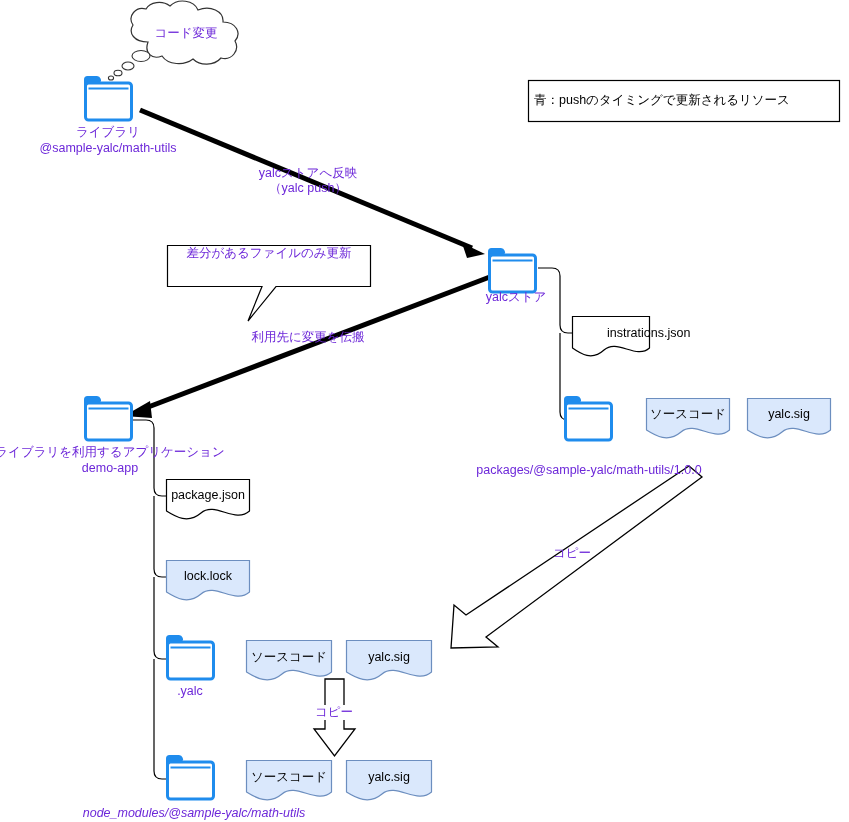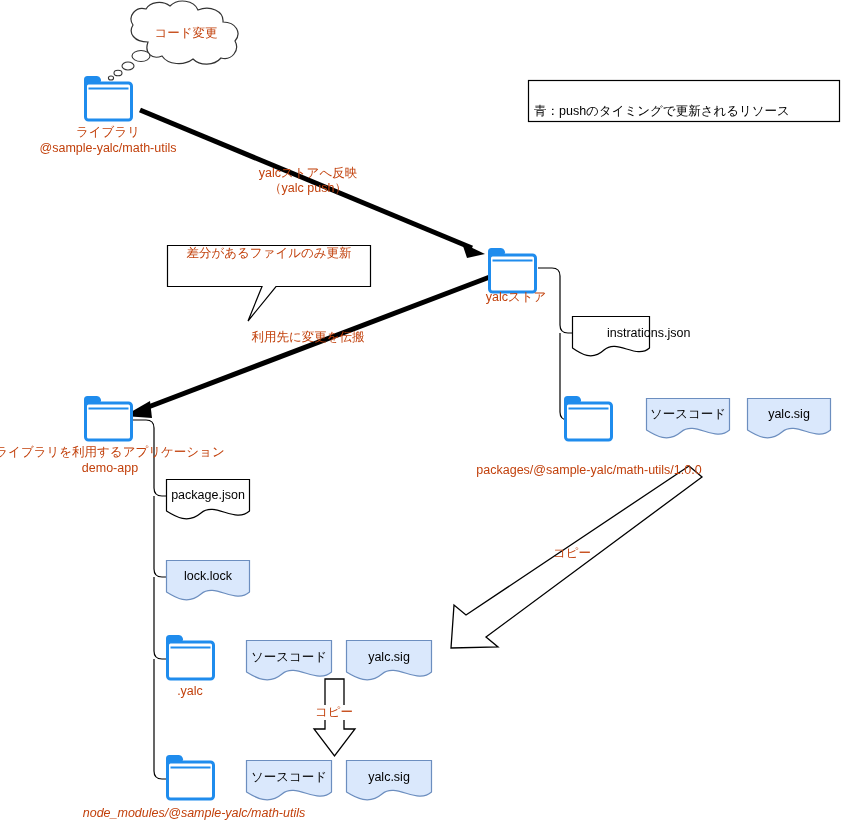--- a/index.html
+++ b/index.html
@@ -18,21 +18,21 @@
   #canvas {
     position: absolute;
     left: 0; top: 0;
     width: 849px;
     height: 822px;
   }
   .lbl {
     position: absolute;
     font-size: 12.5px;
     line-height: 15px;
-    color: #c2410c;
+    color: #6d28d9;
     white-space: nowrap;
     text-align: center;
   }
   .lbl.two {
     line-height: 16px;
     text-align: center;
   }
   .doc-text {
     position: absolute;
     font-size: 12.5px;
@@ -40,21 +40,20 @@
     text-align: center;
     white-space: nowrap;
     color: #000;
   }
   .boxtext {
     position: absolute;
     font-size: 12.5px;
     line-height: 15px;
     white-space: nowrap;
     color: #000;
-    margin-top: 11px;
   }
   .ctr {
     transform: translateX(-50%);
   }
 </style>
 </head>
 <body>
 
 <svg id="canvas" viewBox="0 0 849 822" xmlns="http://www.w3.org/2000/svg">
 

